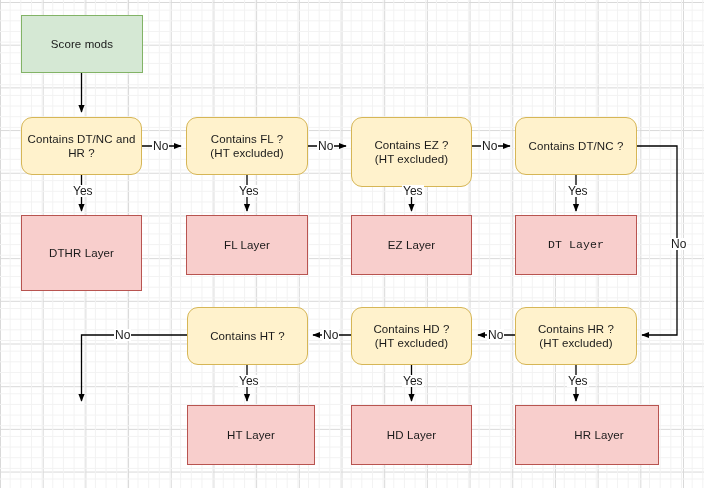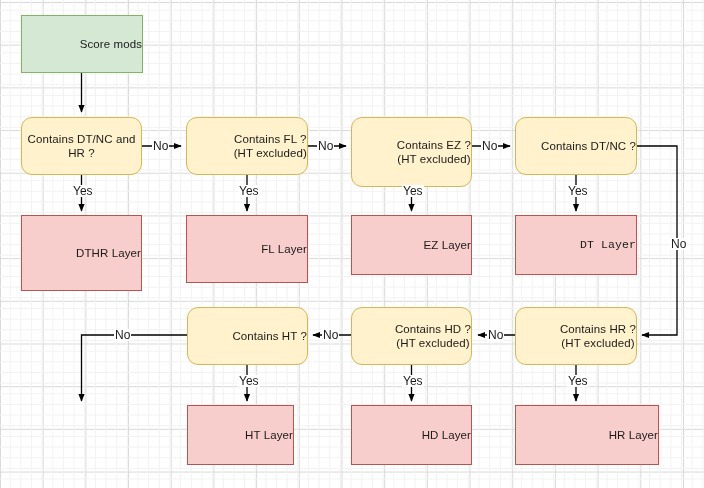--- a/index.html
+++ b/index.html
@@ -35,21 +35,21 @@
     top: 0;
     width: 704px;
     height: 488px;
     pointer-events: none;
   }
   .node {
     position: absolute;
     box-sizing: border-box;
     display: flex;
     align-items: center;
-    justify-content: flex-end;
+    justify-content: center;
     text-align: center;
     font-size: 11.5px;
     line-height: 14px;
     color: #1a1a1a;
     letter-spacing: 0.1px;
   }
   .node-terminal {
     background: #d5e8d4;
     border: 1px solid #82b366;
   }
@@ -122,41 +122,41 @@
   <div class="node node-decision" style="left:351px; top:117px; width:121px; height:70px;">
     <span class="ml">Contains EZ ?<br>(HT excluded)</span>
   </div>
   <div class="node node-decision" style="left:515px; top:117px; width:122px; height:58px;">
     <span>Contains DT/NC ?</span>
   </div>
 
   <div class="node node-layer" style="left:21px; top:215px; width:121px; height:76px;">
     <span>DTHR Layer</span>
   </div>
-  <div class="node node-layer" style="left:186px; top:215px; width:122px; height:68px;">
+  <div class="node node-layer" style="left:186px; top:215px; width:122px; height:60px;">
     <span>FL Layer</span>
   </div>
   <div class="node node-layer" style="left:351px; top:215px; width:121px; height:60px;">
     <span>EZ Layer</span>
   </div>
   <div class="node node-layer" style="left:515px; top:215px; width:122px; height:60px;font-family:Liberation Mono, monospace;">
     <span>DT Layer</span>
   </div>
 
   <div class="node node-decision" style="left:187px; top:307px; width:121px; height:58px;">
     <span>Contains HT ?</span>
   </div>
   <div class="node node-decision" style="left:351px; top:307px; width:121px; height:58px;">
     <span class="ml">Contains HD ?<br>(HT excluded)</span>
   </div>
   <div class="node node-decision" style="left:515px; top:307px; width:122px; height:58px;">
     <span class="ml">Contains HR ?<br>(HT excluded)</span>
   </div>
 
-  <div class="node node-layer" style="left:187px; top:405px; width:107px; height:60px;">
+  <div class="node node-layer" style="left:187px; top:405px; width:128px; height:60px;">
     <span>HT Layer</span>
   </div>
   <div class="node node-layer" style="left:351px; top:405px; width:121px; height:60px;">
     <span>HD Layer</span>
   </div>
   <div class="node node-layer" style="left:515px; top:405px; width:144px; height:60px;padding-left:24px;">
     <span>HR Layer</span>
   </div>
 
   <div class="edge-label" style="left:152px; top:140px;">No</div>

